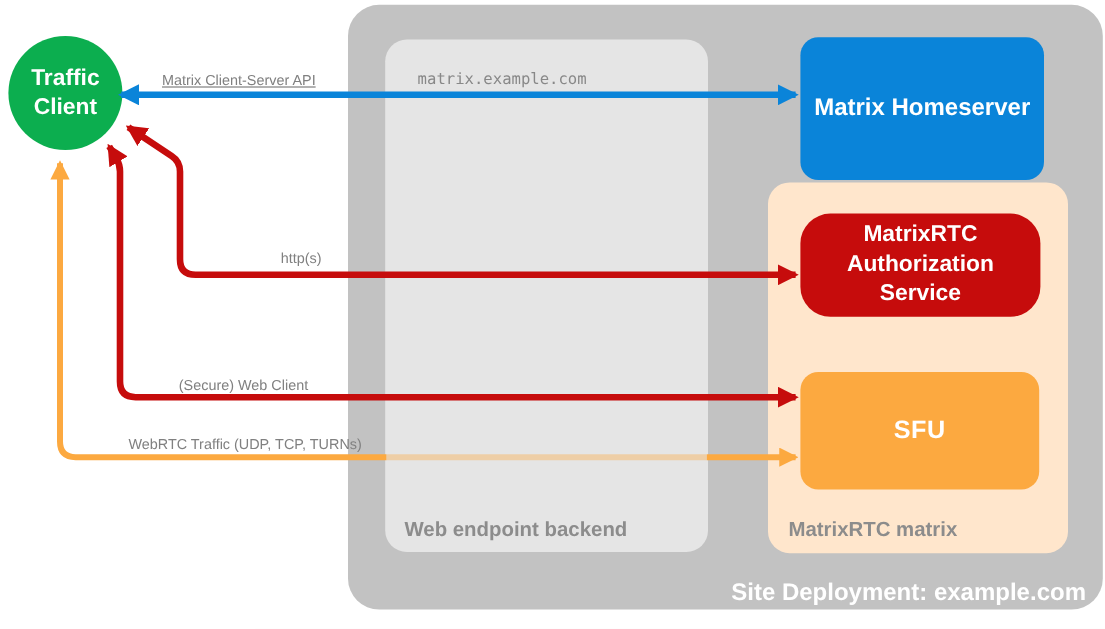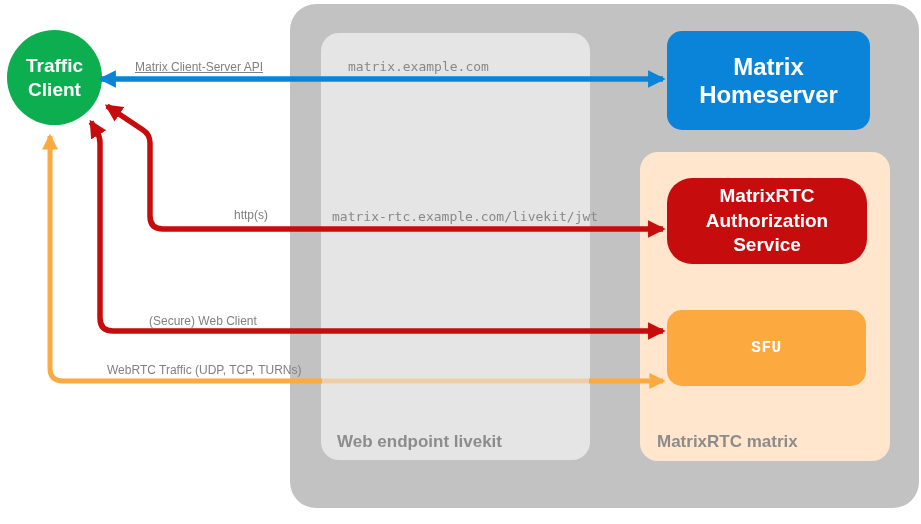--- a/index.html
+++ b/index.html
@@ -18,27 +18,27 @@
     background:var(--site-gray); border-radius:26px;}
   .routing-box{left:321px; top:33px; width:269px; height:427px;
     background:var(--routing-gray); border-radius:18px;}
   .backend-box{left:640px; top:152px; width:250px; height:309px;
     background:var(--peach); border-radius:18px;}
   
   .node{display:flex; align-items:center; justify-content:center;
     text-align:center; color:var(--white); font-weight:bold;}
   .client-circle{left:7px; top:30px; width:95px; height:95px;
     border-radius:50%; background:var(--green); font-size:19px; line-height:1.25;}
-  .homeserver{left:667px; top:31px; width:203px; height:99px;
-    border-radius:15px; background:var(--blue); font-size:24px;}
+  .homeserver{left:667px; top:31px; width:203px; height:119px;
+    border-radius:15px; background:var(--blue); font-size:20px;}
   .auth-service{left:667px; top:178px; width:200px; height:86px;
     border-radius:25px; background:var(--red); font-size:19px; line-height:1.3;
     padding:0 18px; box-sizing:border-box;}
-  .sfu{left:667px; top:310px; width:199px; height:76px;
-    border-radius:15px; background:var(--orange); font-size:16px; letter-spacing:.5px;font-family:Liberation Mono, monospace;}
+  .sfu{left:667px; top:310px; width:199px; height:98px;
+    border-radius:15px; background:var(--orange); font-size:21px; letter-spacing:.5px;}
   
   .mono-url{font-family:"DejaVu Sans Mono", monospace; font-size:13px;
     color:var(--mono-gray); white-space:nowrap;}
   .url-homeserver{left:332px; top:59px;margin-left:16px;}
   .url-jwt{left:332px; top:209px;}
   .url-sfu{left:332px; top:311px;}
   .edge-label{font-size:12px; color:var(--label-gray); white-space:nowrap;}
   .lbl-api{left:135px; top:60px;text-decoration:underline;}
   .lbl-https{left:234px; top:208px;}
   .lbl-ws{left:149px; top:314px;}
@@ -58,24 +58,24 @@
 
 <div class="canvas">
 
   <div class="abs site-container"></div>
 
   <div class="abs routing-box"></div>
 
   <div class="abs backend-box"></div>
 
   <div class="abs mono-url url-homeserver">matrix.example.com</div>
-  <div class="abs mono-url url-jwt">matrix-rtc.example.com/livekit/jwt</div>
 
-  <div class="abs container-label lbl-routing">Web endpoint livekit</div>
+  <div class="abs container-label lbl-routing">Web endpoint backend</div>
   <div class="abs container-label lbl-backend">MatrixRTC matrix</div>
+  <div class="abs site-label">Site Deployment: example.com</div>
 
   <div class="abs node client-circle">
     <span style="white-space:pre-line;">Traffic
 Client</span>
   </div>
   <div class="abs node homeserver">
     <span>Matrix Homeserver</span>
   </div>
   <div class="abs node auth-service">
     <span>MatrixRTC Authorization Service</span>

